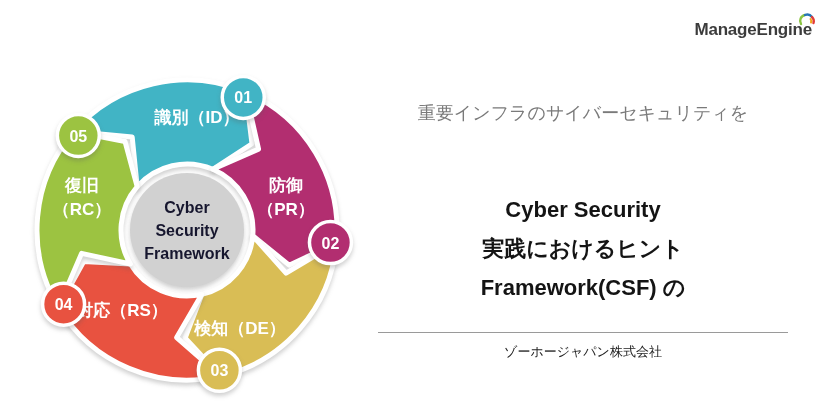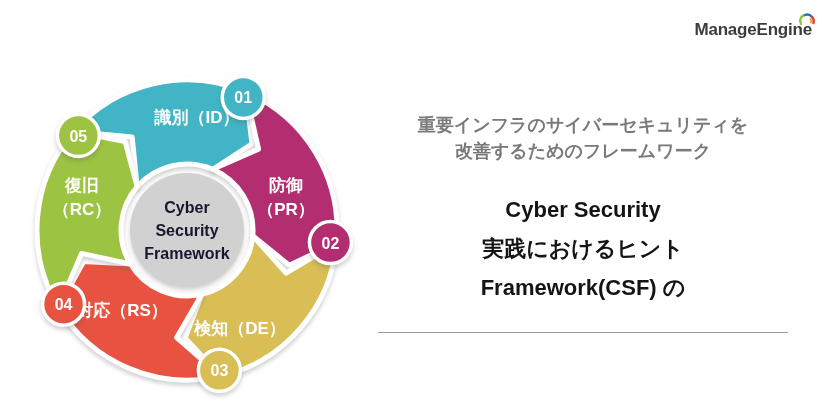--- a/index.html
+++ b/index.html
@@ -61,24 +61,24 @@
   }
 
   
   .right-col {
     position: absolute;
     left: 378px; top: 0;
     width: 410px; height: 417px;
   }
   .subtitle {
     position: absolute;
-    top: 112px; left: 0; width: 100%;
+    top: 100px; left: 0; width: 100%;
     text-align: center;
     font-size: 18px;
-    font-weight: 700;
+    font-weight: 400;
     line-height: 26px;
     color: #7a7a7a;
   }
   .main-title {
     position: absolute;
     top: 190px; left: 0; width: 100%;
     text-align: center;
     font-size: 22px;
     font-weight: bold;
     line-height: 39px;
@@ -137,23 +137,23 @@
       <text x="222.39295182551652" y="336.30928932907386" class="badge-num">03</text>
       <circle cx="66.56790869889585" cy="264.16548278704784" r="21" fill="#e85240" class="badge-circle seg-shadowed"></circle>
       <text x="66.56790869889585" y="270.16548278704784" class="badge-num">04</text>
       <circle cx="81.3218204479208" cy="95.52749982536699" r="21" fill="#9cc341" class="badge-circle seg-shadowed"></circle>
       <text x="81.3218204479208" y="101.52749982536699" class="badge-num">05</text>
     </svg>
 
   <div class="right-col">
     <div class="subtitle">
       <div>重要インフラのサイバーセキュリティを</div>
-      <div>改善するためのフレームワーク</div>
     </div>
     <div class="main-title">
       <div>Cyber Security</div>
       <div>実践におけるヒント</div>
       <div>Framework(CSF) の</div>
     </div>
     <div class="divider"></div>
+    <div class="company">ゾーホージャパン株式会社</div>
   </div>
 
 </div>
 
 </body></html>

